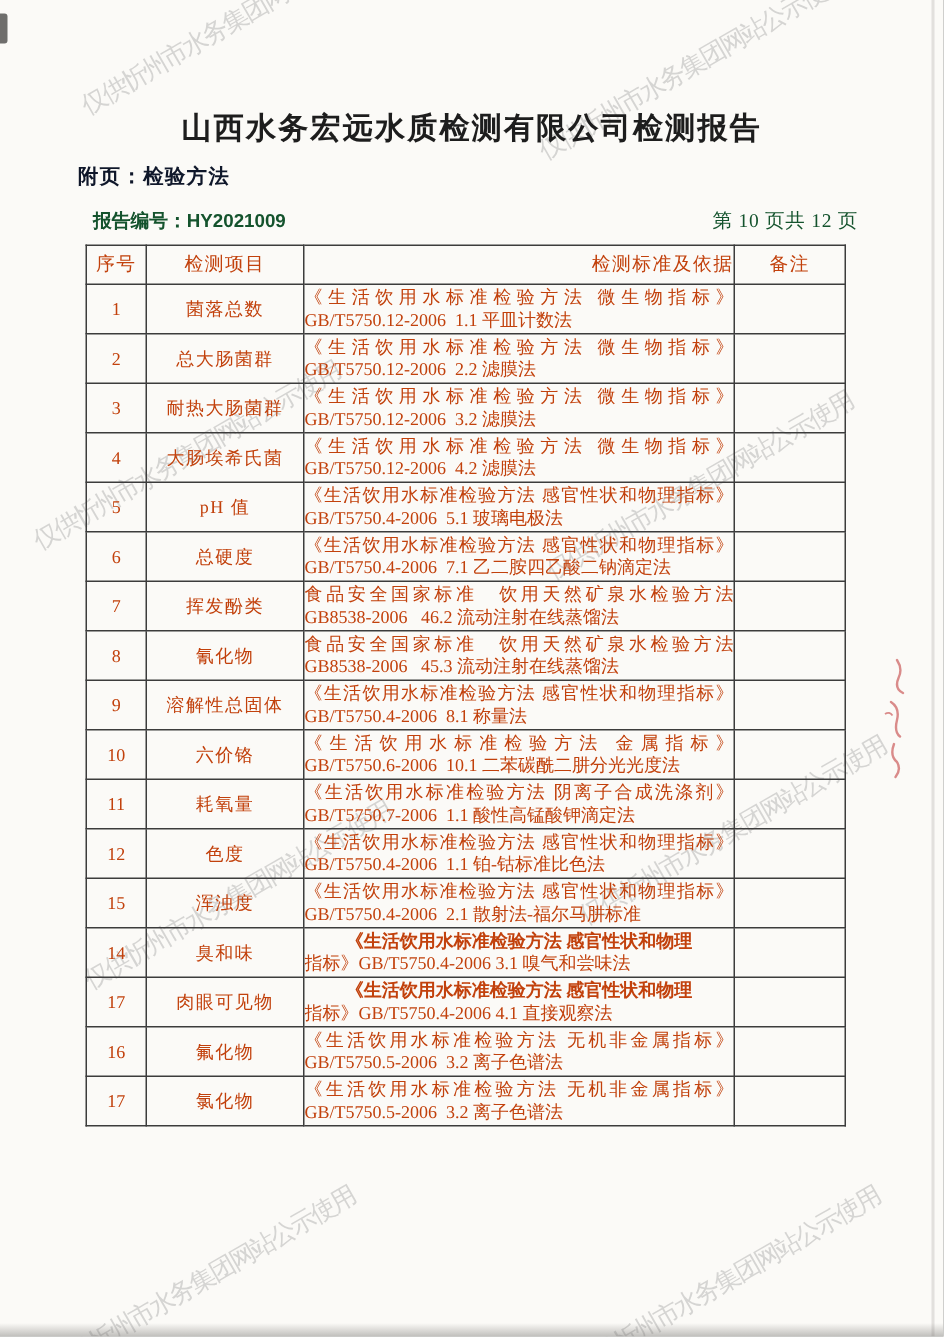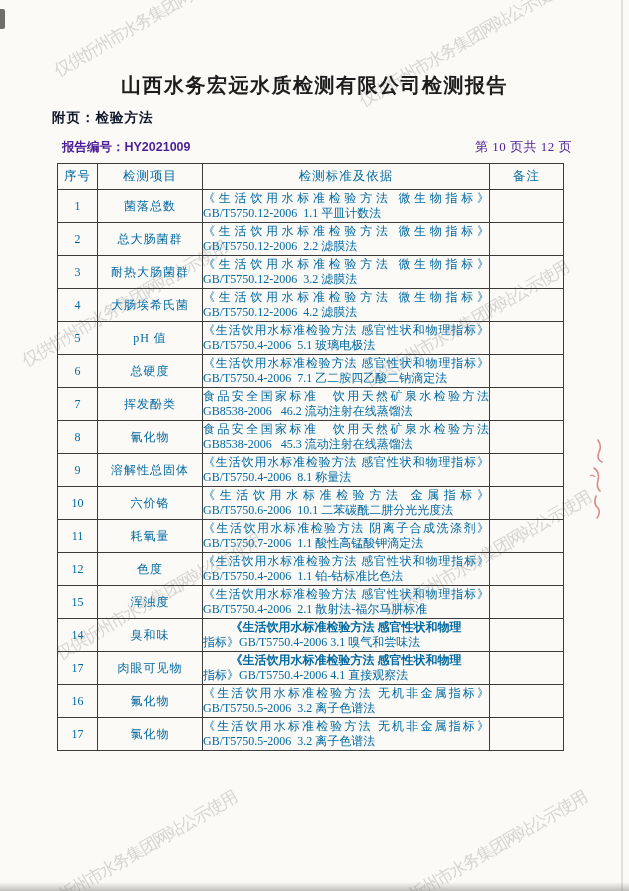--- a/index.html
+++ b/index.html
@@ -49,41 +49,41 @@
     font-size:20px;font-weight:bold;letter-spacing:1.5px;color:#1d1d1d;
   }
   .appendix{
     position:absolute;left:52px;top:109px;
     font-family:"Liberation Sans","DejaVu Sans",sans-serif;
     font-size:13.5px;font-weight:bold;letter-spacing:1px;color:#0f172a;
   }
   .meta{
     position:absolute;left:62px;top:138px;width:510px;
     display:flex;justify-content:space-between;align-items:baseline;
-    font-size:12.5px;color:#4c1d95;
+    font-size:12.5px;color:#14532d;
   }
   .report-no{font-family:"Liberation Sans","DejaVu Sans",sans-serif;font-weight:bold;}
   .page-ind{font-size:13px;letter-spacing:0.5px;}
   table.methods{
     position:absolute;left:57px;top:163px;
     width:506px;
     border-collapse:collapse;
     table-layout:fixed;
-    font-size:12px;color:#0369a1;
+    font-size:12px;color:#c2410c;
   }
   table.methods th,table.methods td{
     border:1px solid #3c3c3c;
     padding:0;
     overflow:hidden;
     vertical-align:middle;
   }
   table.methods th{
     height:25px;font-weight:normal;font-size:12.5px;letter-spacing:1px;
   }
-  th.h-std{text-align:center;padding-left:8px;}
+  th.h-std{text-align:right;padding-left:8px;}
   td.c-no{text-align:center;height:32px;}
   td.c-item{text-align:center;letter-spacing:1px;}
   td.c-std{padding:1px 6px 1px 6px;}
   td.c-remark{}
   .std-line{display:block;line-height:15.5px;}
   .std1-justify{text-align:justify;text-align-last:justify;text-justify:inter-character;}
   .std1-center{text-align:center;font-weight:bold;}
   .std2{white-space:pre;}
   tr.single td{height:26px;}
   tr.single td.c-std{padding-top:0;}

